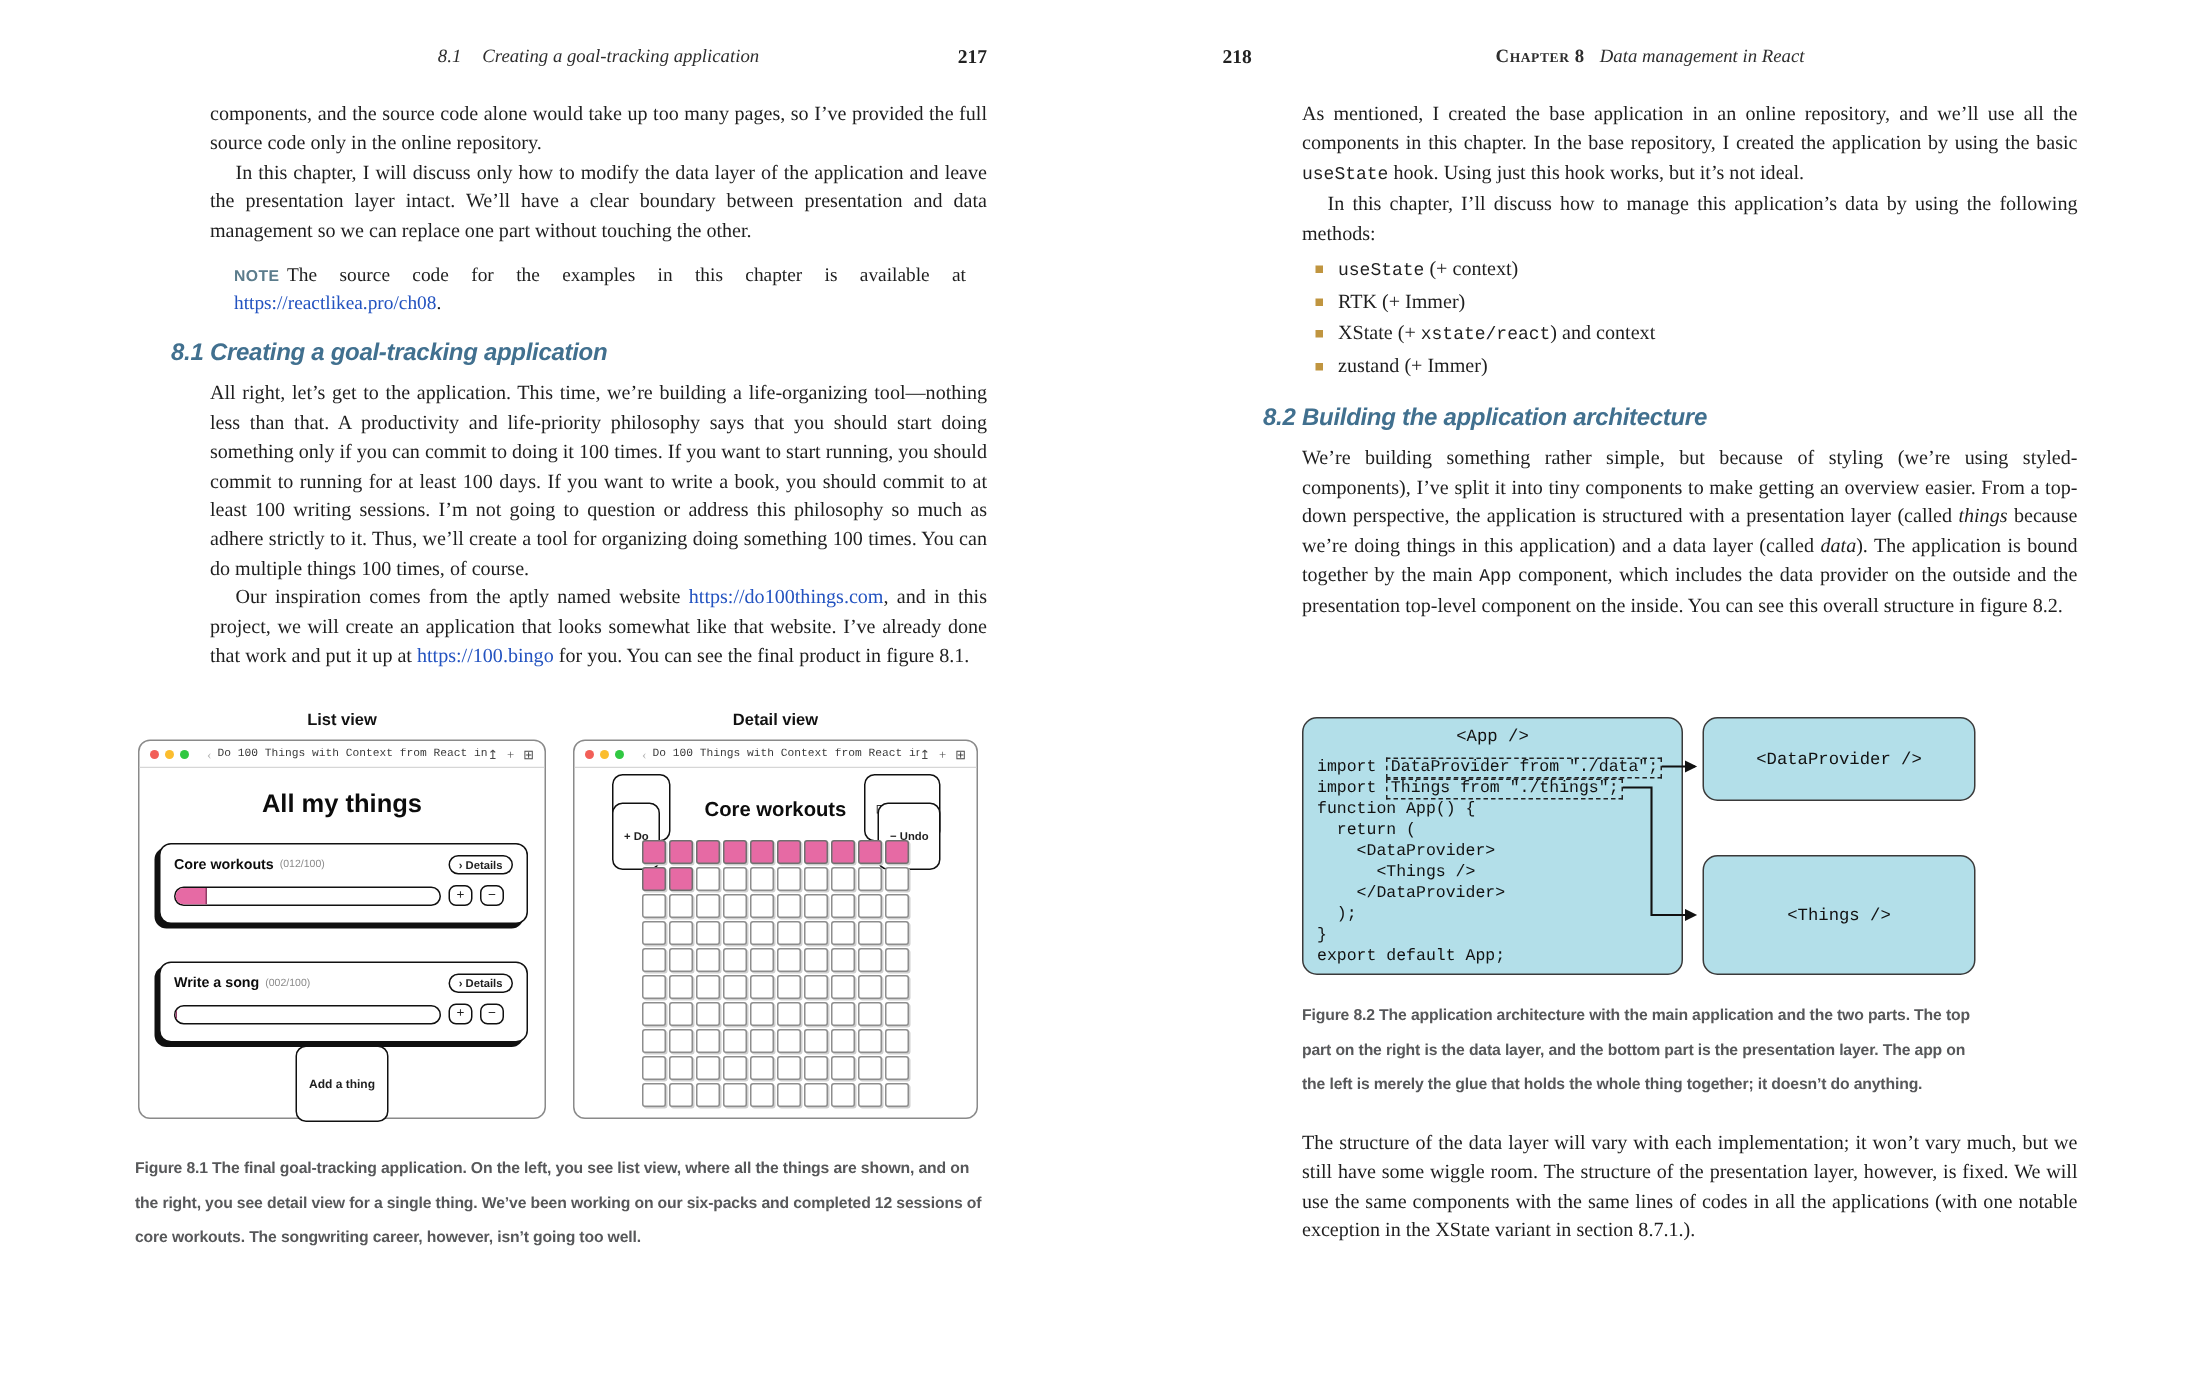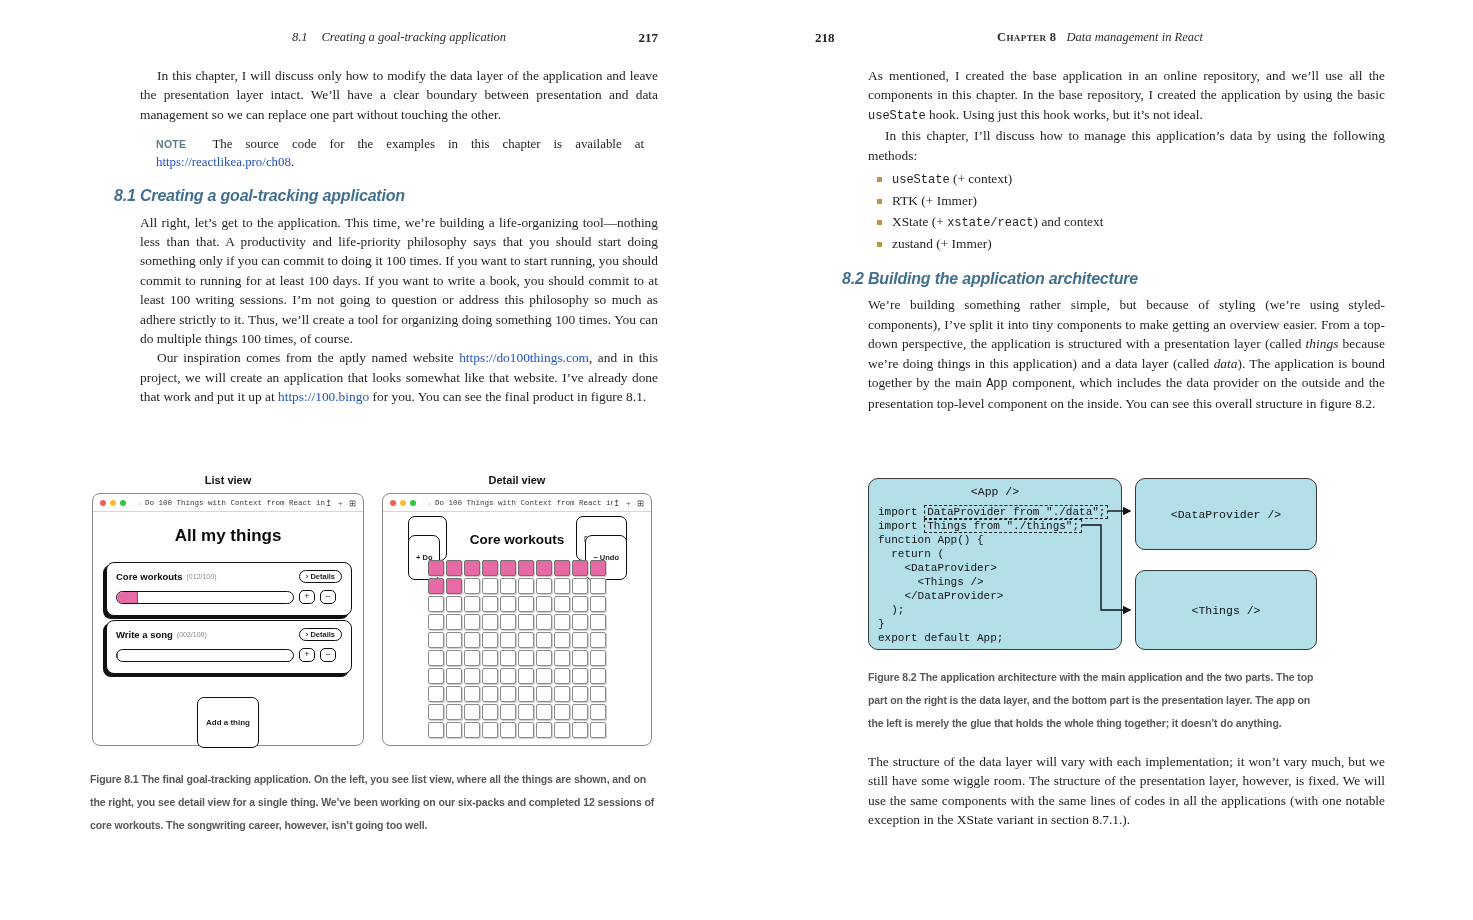--- a/index.html
+++ b/index.html
@@ -21,21 +21,21 @@
   .rh-right .rh-page { left:0; }
   .rh-chapter { font-variant:small-caps; font-weight:bold; font-style:normal; letter-spacing:.4px; margin-right:10px; }
 
   
   .textcol { position:absolute; font-size:13.4px; line-height:19.4px; text-align:justify; }
   #lp-text { left:140px; top:66px; width:518px; }
   #rp-text { left:131px; top:66px; width:517px; }
   p.indent { text-indent:17px; }
 
   .note { margin:12px 14px 0 16px; font-size:12.9px; line-height:17.5px; }
-  .note-label { font-family:"Liberation Sans", sans-serif; font-weight:bold; font-size:10.5px; color:#5b7c8c; letter-spacing:.3px; margin-right:26px; }
+  .note-label { font-family:"Liberation Sans", sans-serif; font-weight:bold; font-size:10.5px; color:#5b7c8c; letter-spacing:.3px; margin-right:5px; }
 
   .sec-head { position:relative; margin-top:15px; margin-bottom:7px;
               font-family:"Liberation Sans", sans-serif; font-weight:bold; font-style:italic;
               font-size:16px; color:#41708f; letter-spacing:-0.2px; }
   .sec-head .num { position:absolute; left:-26px; }
 
   a.rt-link, .rt-link { color:#2353c0; text-decoration:none; cursor:pointer; }
   .rt-code { font-family:"Liberation Mono", monospace; font-size:12px; }
   .rt-italic { font-style:italic; }
 
@@ -56,21 +56,21 @@
   .titlebar { position:relative; height:18px; border-bottom:1px solid #d6d6d6; display:flex; align-items:center; padding:0 7px; border-radius:8px 8px 0 0; }
   .dot { width:6px; height:6px; border-radius:50%; margin-right:4px; }
   .dot.red { background:#f25f58; } .dot.yellow { background:#fbbd2e; } .dot.green { background:#30c842; }
   .tb-back { color:#b5b5b5; font-size:9px; margin:0 4px 0 8px; }
   .tb-title { flex:1; text-align:center; font-family:Liberation Mono, monospace; font-size:7.5px; color:#3a3a3a; white-space:nowrap; overflow:hidden; }
   .tb-icons { display:flex; gap:6px; color:#4a4a4a; font-size:8.5px; }
 
   
   .lv-heading { position:absolute; top:32px; left:0; right:0; text-align:center; font-family:"Liberation Sans", sans-serif; font-weight:bold; font-size:17px; color:#0c0c0c; }
   .thing-card { position:absolute; left:13px; right:11px; height:54px; border:1.5px solid #101010; border-radius:8px; background:#fff; box-shadow:-3px 3px 0 #101010; padding:7px 9px; }
-  #card-0 { top:68px; } #card-1 { top:126px; }
+  #card-0 { top:68px; } #card-1 { top:147px; }
   .thing-top { display:flex; align-items:center; }
   .thing-name { font-family:"Liberation Sans", sans-serif; font-weight:bold; font-size:9.5px; color:#0c0c0c; }
   .thing-prog { font-family:"Liberation Sans", sans-serif; font-size:7px; color:#8a8a8a; margin-left:4px; }
   .details-btn { margin-left:auto; font-family:"Liberation Sans", sans-serif; font-weight:bold; font-size:7.5px; border:1.5px solid #101010; border-radius:7px; padding:1px 6px; background:#fff; }
   .thing-bottom { display:flex; align-items:center; margin-top:7px; gap:5px; }
   .pbar { flex:1; height:13px; border:1.5px solid #101010; border-radius:7px; background:#fff; overflow:hidden; }
   .pfill { height:100%; background:#e66aa4; border-right:1px solid #8f3c66; }
   .sq-btn { width:16px; height:14px; border:1.5px solid #101010; border-radius:5px; background:#fff; font-family:"Liberation Sans", sans-serif; font-size:9px; line-height:11px; text-align:center; }
   .sq-btn.minus { margin-right:6px; }
   .add-btn { position:absolute; top:203px; left:50%; transform:translateX(-50%);
@@ -93,39 +93,40 @@
   #caption-82 { left:131px; top:666px; width:458px; }
 
   
   #fig82 { position:absolute; left:131px; top:478px; width:460px; height:176px; }
   .cyan-box { position:absolute; background:#b3dfe9; border:1.5px solid #3a3a3a; border-radius:10px; }
   #app-box { left:0; top:0; width:254px; height:172px; }
   .app-title { text-align:center; font-family:"Liberation Mono", monospace; font-size:11.5px; margin-top:6px; color:#111; }
   .codeblock { position:absolute; left:9px; top:26px; font-family:"Liberation Mono", monospace; font-size:11px; line-height:14px; color:#111; white-space:pre; }
   .code-line { white-space:pre; }
   .rt-boxed { border:1px dashed #222; padding:0 2px; }
-  #dp-box { left:267px; top:0; width:182px; height:72px; display:flex; align-items:center; justify-content:center; font-family:"Liberation Mono", monospace; font-size:11.5px; color:#111; }
+  #dp-box { left:267px; top:0; width:182px; height:56px; display:flex; align-items:center; justify-content:center; font-family:"Liberation Mono", monospace; font-size:11.5px; color:#111; }
   #things-box { left:267px; top:92px; width:182px; height:80px; display:flex; align-items:center; justify-content:center; font-family:"Liberation Mono", monospace; font-size:11.5px; color:#111; }
   #fig82 svg { position:absolute; left:0; top:0; pointer-events:none; }
 
   #rp-final { position:absolute; left:131px; top:752px; width:517px; font-size:13.4px; line-height:19.4px; text-align:justify; }
 </style>
 </head>
 <body>
 
 <section class="page" id="page-left">
 
   <header class="rh rh-left">
     <span class="rh-center">
       <span class="sec-no">8.1</span><span>Creating a goal-tracking application</span>
     </span>
     <span class="rh-page">217</span>
   </header>
 
   <div class="textcol" id="lp-text">
+    <p>components, and the source code alone would take up too many pages, so I’ve provided the full source code only in the online repository.</p>
     <p class="indent">In this chapter, I will discuss only how to modify the data layer of the application and leave the presentation layer intact. We’ll have a clear boundary between presentation and data management so we can replace one part without touching the other.</p>
     <p class="note"><span class="note-label">NOTE</span><span><span>The source code for the examples in this chapter is available at </span><span class="rt-link">https://reactlikea.pro/ch08</span><span>.</span></span></p>
     <h2 class="sec-head">
       <span class="num">8.1</span>
       <span>Creating a goal-tracking application</span>
     </h2>
     <p>All right, let’s get to the application. This time, we’re building a life-organizing tool—nothing less than that. A productivity and life-priority philosophy says that you should start doing something only if you can commit to doing it 100 times. If you want to start running, you should commit to running for at least 100 days. If you want to write a book, you should commit to at least 100 writing sessions. I’m not going to question or address this philosophy so much as adhere strictly to it. Thus, we’ll create a tool for organizing doing something 100 times. You can do multiple things 100 times, of course.</p>
     <p class="indent"><span>Our inspiration comes from the aptly named website </span><span class="rt-link">https://do100things.com</span><span>, and in this project, we will create an application that looks somewhat like that website. I’ve already done that work and put it up at </span><span class="rt-link">https://100.bingo</span><span> for you. You can see the final product in figure 8.1.</span></p>
   </div>
 

